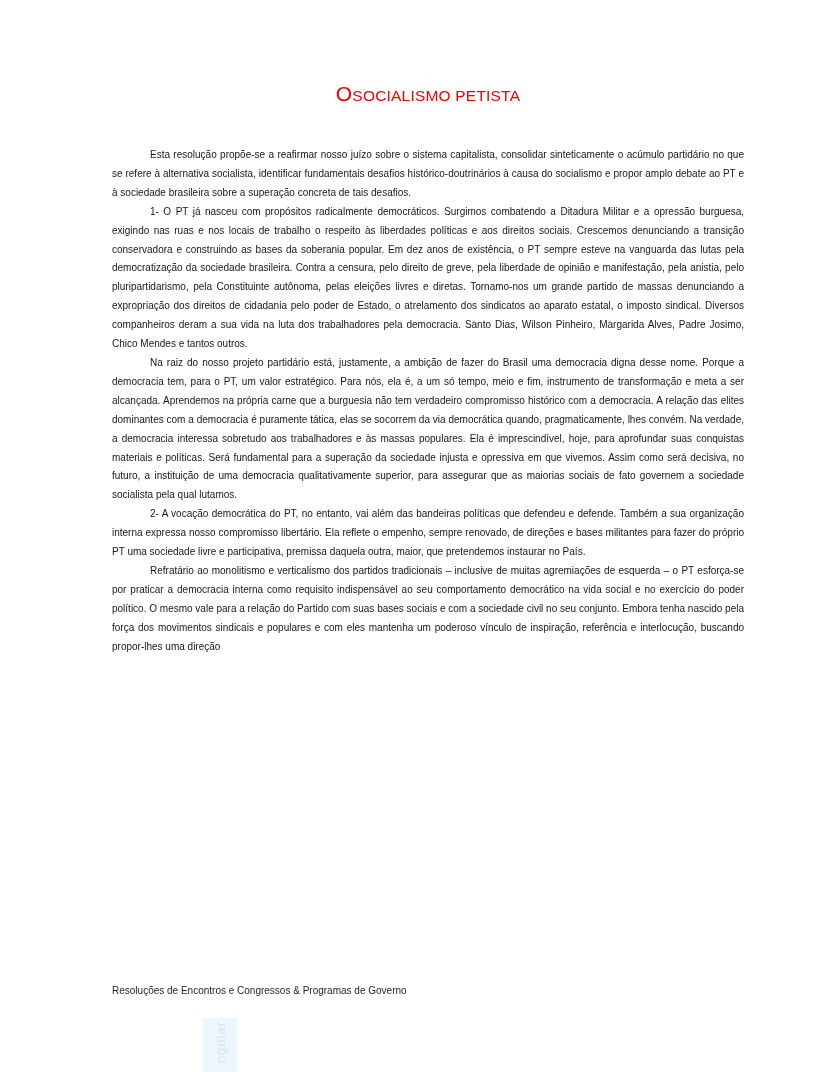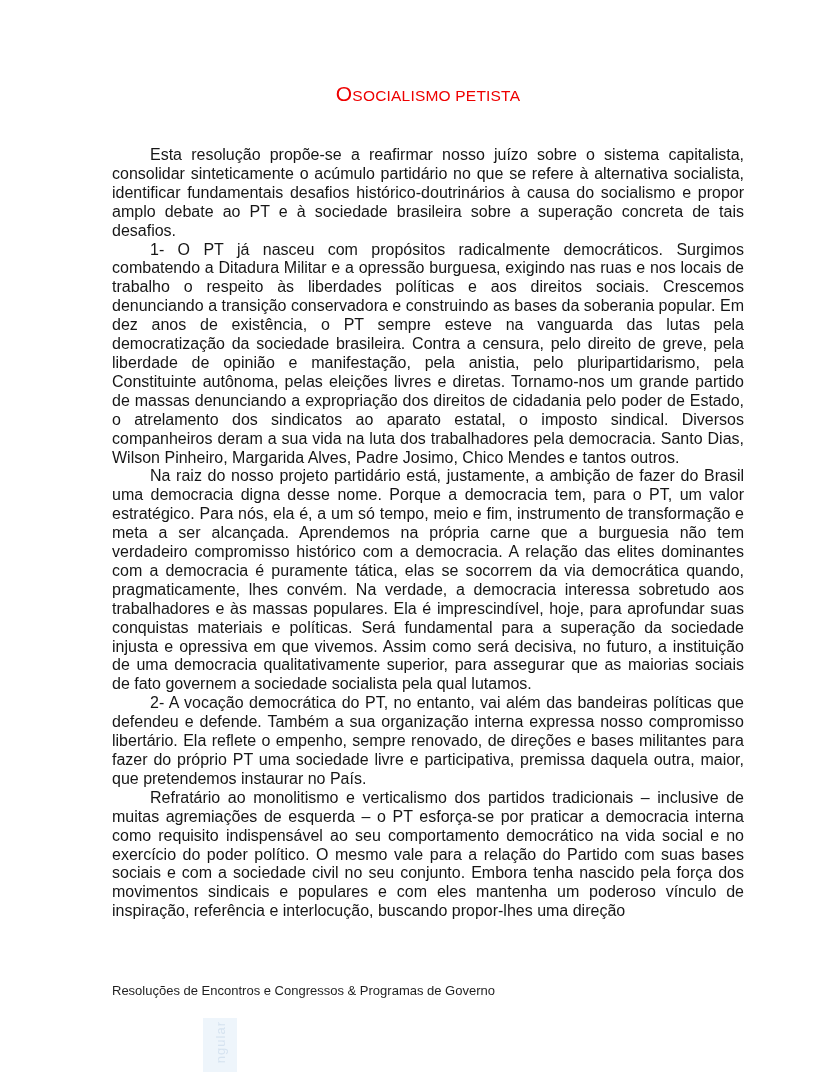--- a/index.html
+++ b/index.html
@@ -26,32 +26,32 @@
     white-space: nowrap;
   }
   .title-lead { font-size: 21px; }
   .title-rest { }
   .body {
     position: absolute;
     left: 112px;
     top: 146px;
     width: 632px;
     color: #161616;
-    font-size: 16px;
+    font-size: 10px;
     line-height: 18.9px;
     text-align: justify;
   }
   .body p { margin: 0; text-indent: 38px; }
   .footer {
     position: absolute;
     left: 112px;
     top: 984px;
     width: 660px;
     color: #1f1f1f;
-    font-size: 13px;
+    font-size: 10px;
     line-height: 13.5px;
     text-align: left;
   }
   .watermark-band {
     position: absolute;
     left: 203px;
     top: 1018px;
     width: 34px;
     height: 54px;
     background: #eef5fb;

